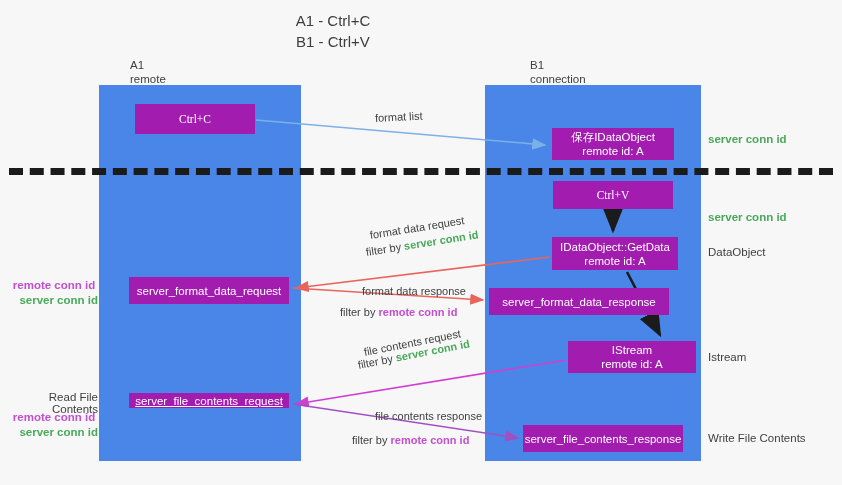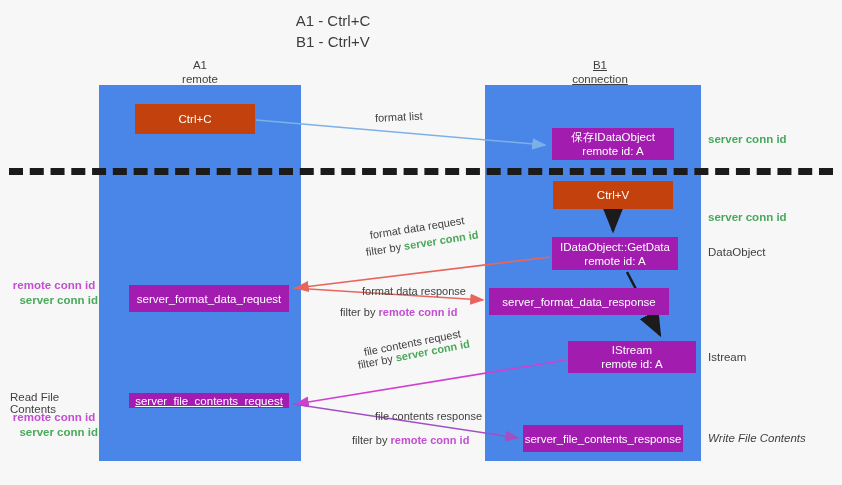--- a/index.html
+++ b/index.html
@@ -14,71 +14,71 @@
   .abs{position:absolute;}
 
   
   #title{
     left:0;top:10px;width:666px;text-align:center;
     font-size:15px;line-height:21px;color:#3d3d3d;
   }
 
   
   .col-head{
-    text-align:center;font-size:11.5px;line-height:14px;color:#3f3f3f;
+    text-align:left;font-size:11.5px;line-height:14px;color:#3f3f3f;
   }
   #head-a1{left:130px;top:58px;width:140px;}
-  #head-b1{left:530px;top:58px;width:140px;text-decoration:underline;}
+  #head-b1{left:530px;top:58px;width:140px;}
 
   
   .lane{background:#4a86e8;}
   #lane-a1{left:99px;top:85px;width:202px;height:376px;}
   #lane-b1{left:485px;top:85px;width:216px;height:376px;}
 
   
   #divider{
     left:9px;top:168px;width:824px;height:0;
     border-top:7px dashed #1b1b1b;
   }
 
   
   .node{
     position:absolute;
     display:flex;align-items:center;justify-content:center;
     text-align:center;color:#ffffff;
     font-size:11.5px;line-height:14px;
     box-sizing:border-box;padding:3px 6px;
   }
-  .green{background:#c2410c;}
+  .green{background:#a21caf;font-family:Liberation Serif, serif;}
   .orange{background:#a21caf;}
 
   #n-ctrlc{left:135px;top:104px;width:120px;height:30px;}
   #n-save-ido{left:552px;top:128px;width:122px;height:32px;}
   #n-ctrlv{left:553px;top:181px;width:120px;height:28px;}
   #n-getdata{left:552px;top:237px;width:126px;height:33px;}
-  #n-sfdreq{left:129px;top:277px;width:160px;height:27px;margin-top:8px;}
+  #n-sfdreq{left:129px;top:277px;width:160px;height:27px;}
   #n-sfdres{left:489px;top:288px;width:180px;height:27px;}
   #n-istream{left:568px;top:341px;width:128px;height:32px;}
   #n-sfcreq{left:129px;top:393px;width:160px;height:15px;text-decoration:underline;}
   #n-sfcres{left:523px;top:425px;width:160px;height:27px;}
 
   
   .margin-label{font-size:11.5px;line-height:15px;color:#3f3f3f;}
   .conn-green{color:#49a95b;font-weight:bold;}
   .conn-magenta{color:#c34fd0;font-weight:bold;text-align:center;}
 
   #lbl-servconn-1{left:708px;top:132px;}
   #lbl-servconn-2{left:708px;top:210px;}
   #lbl-dataobject{left:708px;top:245px;}
   #lbl-istream{left:708px;top:350px;}
-  #lbl-writefile{left:708px;top:431px;font-style:italic;}
+  #lbl-writefile{left:708px;top:431px;}
 
   
   #lbl-left-1{left:10px;top:278px;width:88px;text-align:right;font-size:11.5px;line-height:15px;}
-  #lbl-readfile{left:10px;top:391px;width:88px;text-align:left;font-size:11.5px;color:#3f3f3f;}
+  #lbl-readfile{left:10px;top:391px;width:88px;text-align:right;font-size:11.5px;color:#3f3f3f;}
   #lbl-left-2b{left:10px;top:410px;width:88px;text-align:right;font-size:11.5px;line-height:15px;}
 
   
   .edge-label{font-size:11px;line-height:15px;color:#3f3f3f;white-space:nowrap;}
   .rot-up{transform:rotate(-9deg);transform-origin:left center;}
   .rot-up-s{transform:rotate(-11deg);transform-origin:left center;}
 
   #e-formatlist{left:375px;top:111px;transform:rotate(-3deg);transform-origin:left center;}
   #e-fdr-1{left:370px;top:228px;}
   #e-fdr-2{left:366px;top:245px;}

